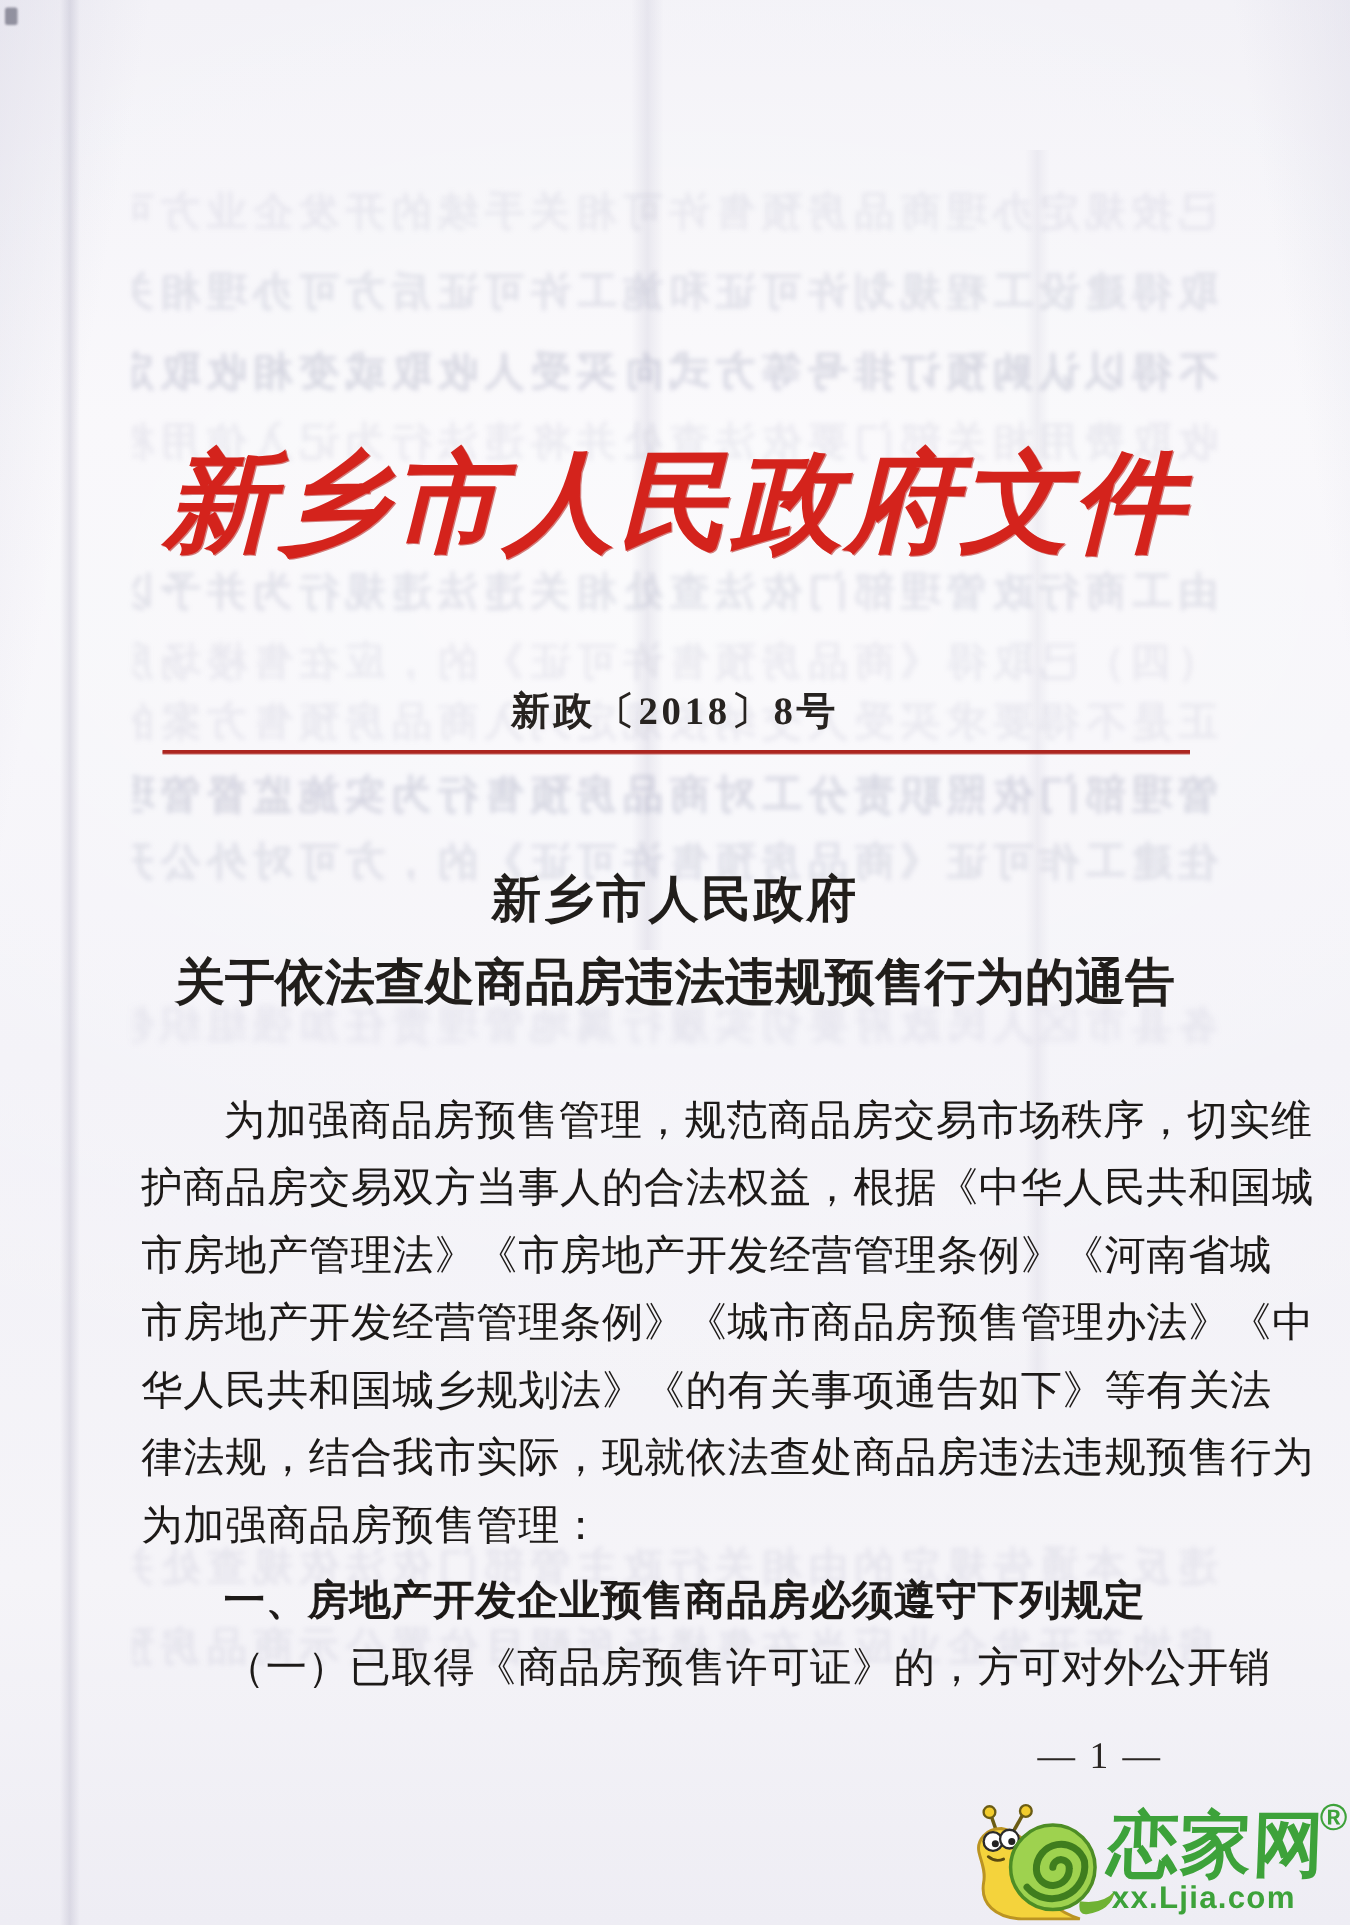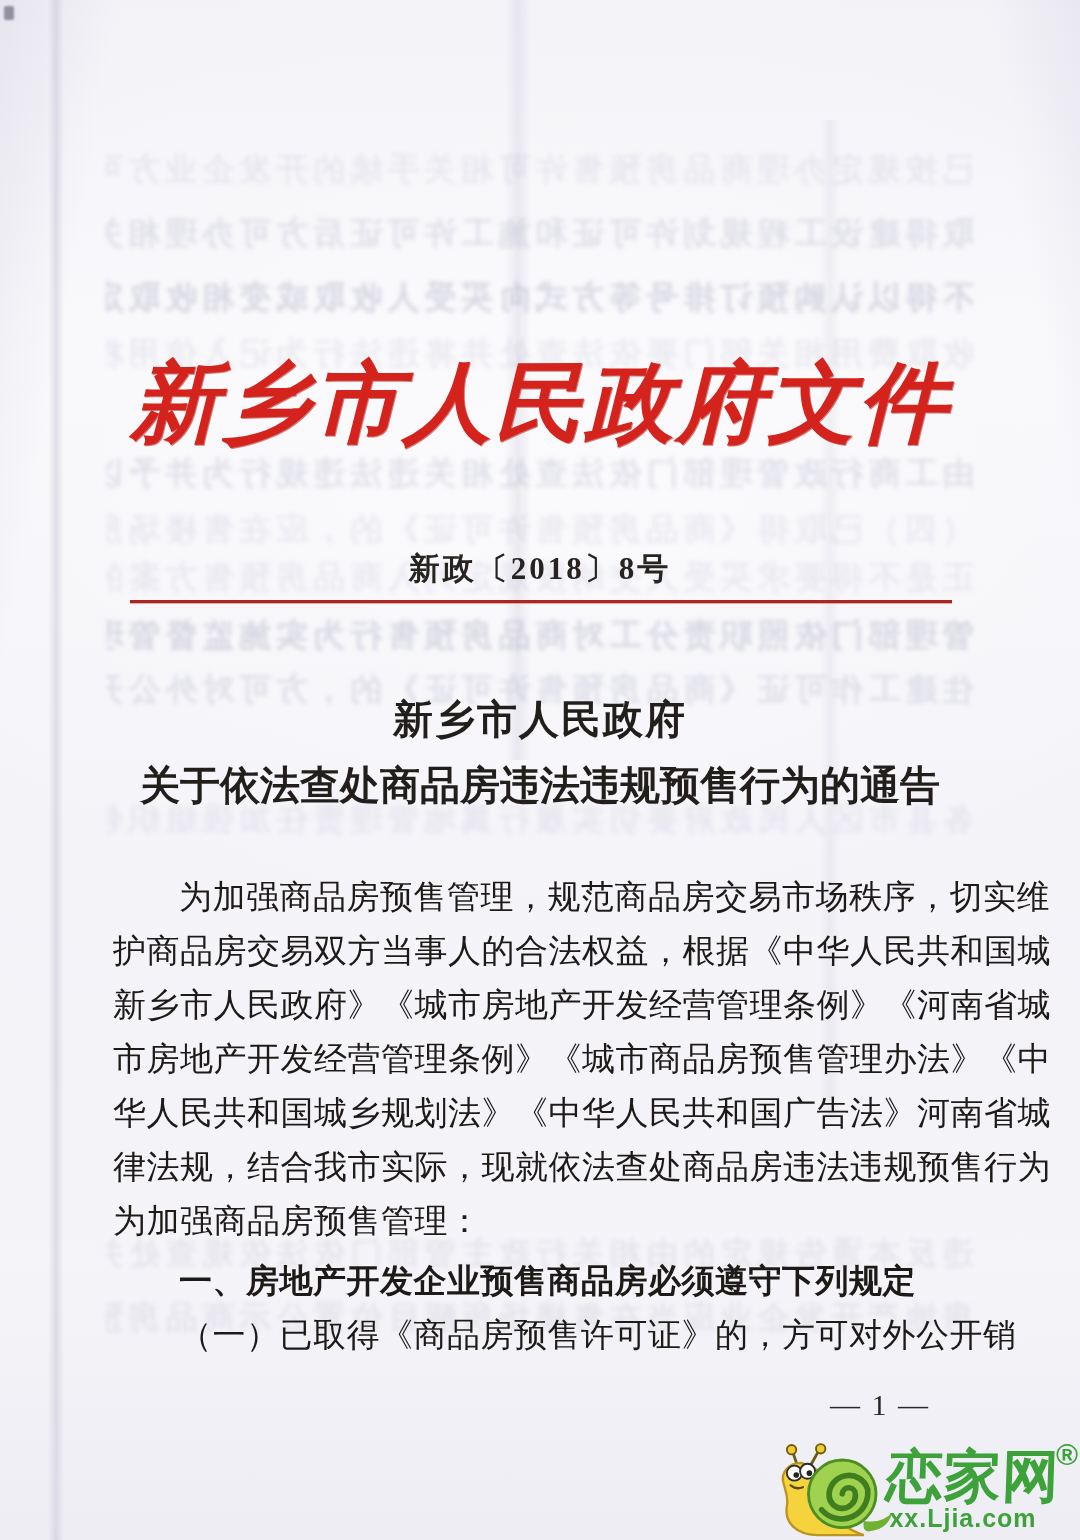--- a/index.html
+++ b/index.html
@@ -139,23 +139,23 @@
   <div class="doc-number">新政〔2018〕8号</div>
 
   <div class="red-rule"></div>
 
   <div class="doc-title l1">新乡市人民政府</div>
   <div class="doc-title l2">关于依法查处商品房违法违规预售行为的通告</div>
 
   <div class="body-text">
     <div class="bline indent">为加强商品房预售管理，规范商品房交易市场秩序，切实维</div>
     <div class="bline">护商品房交易双方当事人的合法权益，根据《中华人民共和国城</div>
-    <div class="bline">新乡市人民政府》《城市房地产开发经营管理条例》《河南省城</div>
+    <div class="bline">市房地产管理法》《市房地产开发经营管理条例》《河南省城</div>
     <div class="bline">市房地产开发经营管理条例》《城市商品房预售管理办法》《中</div>
-    <div class="bline">华人民共和国城乡规划法》《中华人民共和国广告法》河南省城</div>
+    <div class="bline">华人民共和国城乡规划法》《的有关事项通告如下》等有关法</div>
     <div class="bline">律法规，结合我市实际，现就依法查处商品房违法违规预售行为</div>
     <div class="bline nojust">为加强商品房预售管理：</div>
     <div class="bline nojust indent bold">一、房地产开发企业预售商品房必须遵守下列规定</div>
     <div class="bline nojust indent">（一）已取得《商品房预售许可证》的，方可对外公开销</div>
   </div>
 
   <div class="page-number">— 1 —</div>
 
   <div class="watermark">
     <svg class="wm-snail" viewBox="0 0 130 104">

